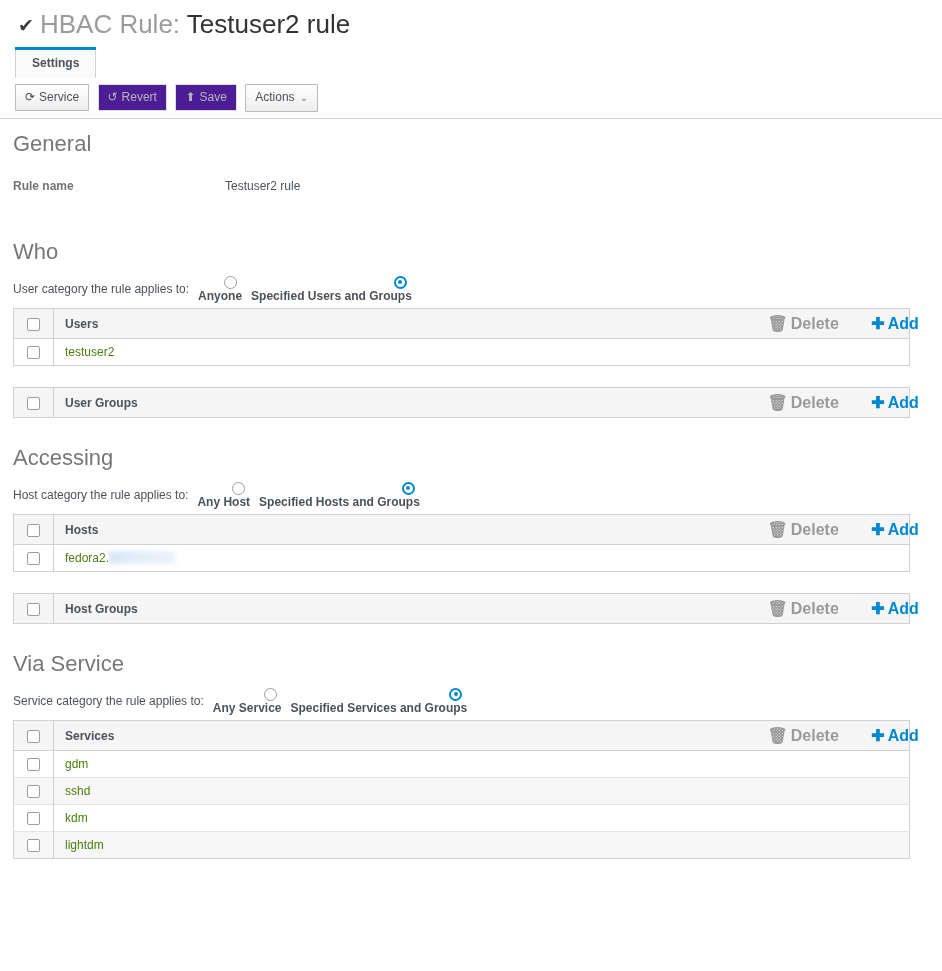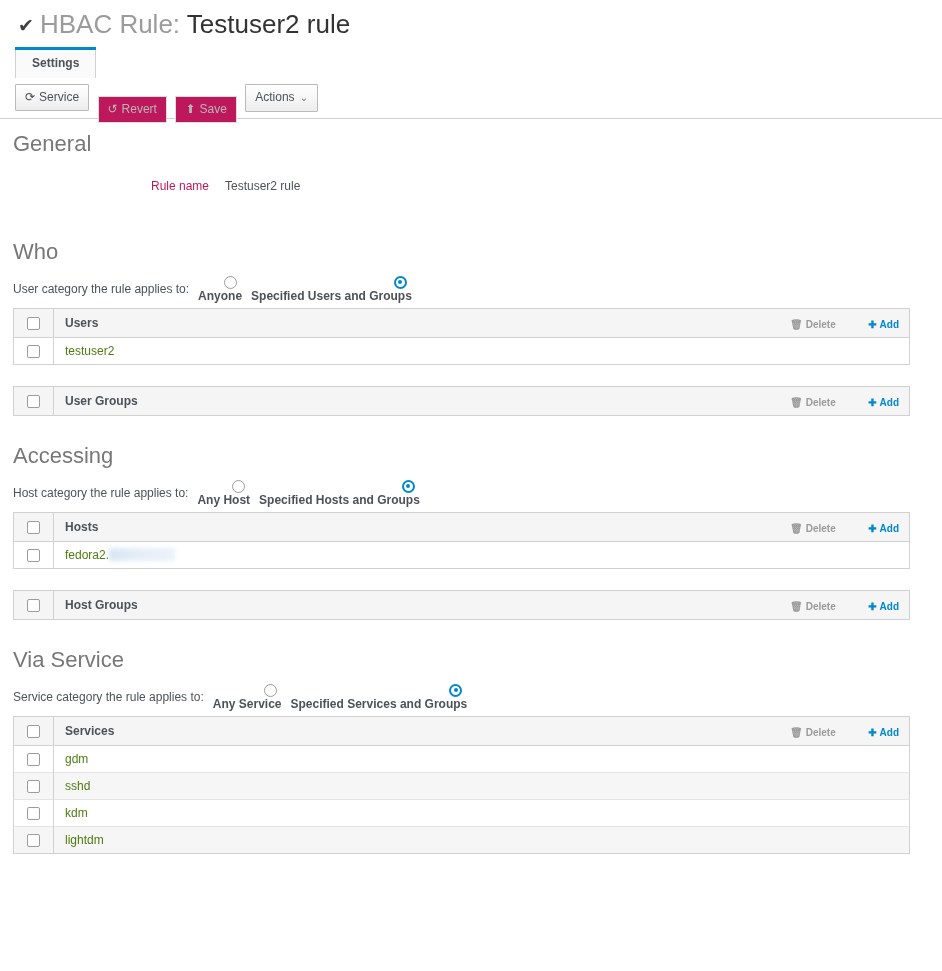--- a/index.html
+++ b/index.html
@@ -81,46 +81,44 @@
     line-height: 16px;
     vertical-align: top;
     margin-right: 4px;
     border-radius: 1px;
     white-space: nowrap;
     cursor: pointer;
   }
   .btn.disabled {
     color: #b7b7b7;
     border-color: #dddddd;
-    background: #be185d;
+    background: #4c1d95;
     cursor: default;
-    margin-top: 12px;
   }
   .btn .gly { margin-right: 4px; font-size: 12px; }
   .btn .caret-ch { margin-left: 5px; font-size: 10px; color: #777; }
 
   
   .content { padding: 0 13px; }
   .section-title {
     font-size: 22px;
     font-weight: 300;
     color: #777777;
     margin: 0;
     padding: 0;
     line-height: 26px;
   }
 
   
   .form-row { display: flex; align-items: flex-start; }
   .form-label {
     width: 212px;
-    text-align: right;
-    font-size: 12px;
-    font-weight: normal;
-    color: #be185d;
+    font-size: 12px;
+    font-weight: bold;
+    color: #737373;
     padding-right: 16px;
     padding-top: 3px;
   }
   .form-value {
     font-size: 12px;
     color: #4d5258;
     padding-top: 3px;
   }
   textarea.desc {
     width: 660px;
@@ -234,21 +232,21 @@
     width: 13px; height: 13px;
     border: 1px solid #9c9c9c;
     border-radius: 2px;
     background: #fff;
     vertical-align: middle;
     cursor: pointer;
   }
 
   .act {
     display: inline-block;
-    font-size: 10px;
+    font-size: 16px;
     margin-left: 28px;
     white-space: nowrap;
     cursor: pointer;
   }
   .act.del { color: #9a9a9a; cursor: default; }
   .act.add { color: #0088ce; }
   .act .gly { margin-right: 3px; }
   .act.add .gly { font-weight: bold; }
 
   .redacted {

